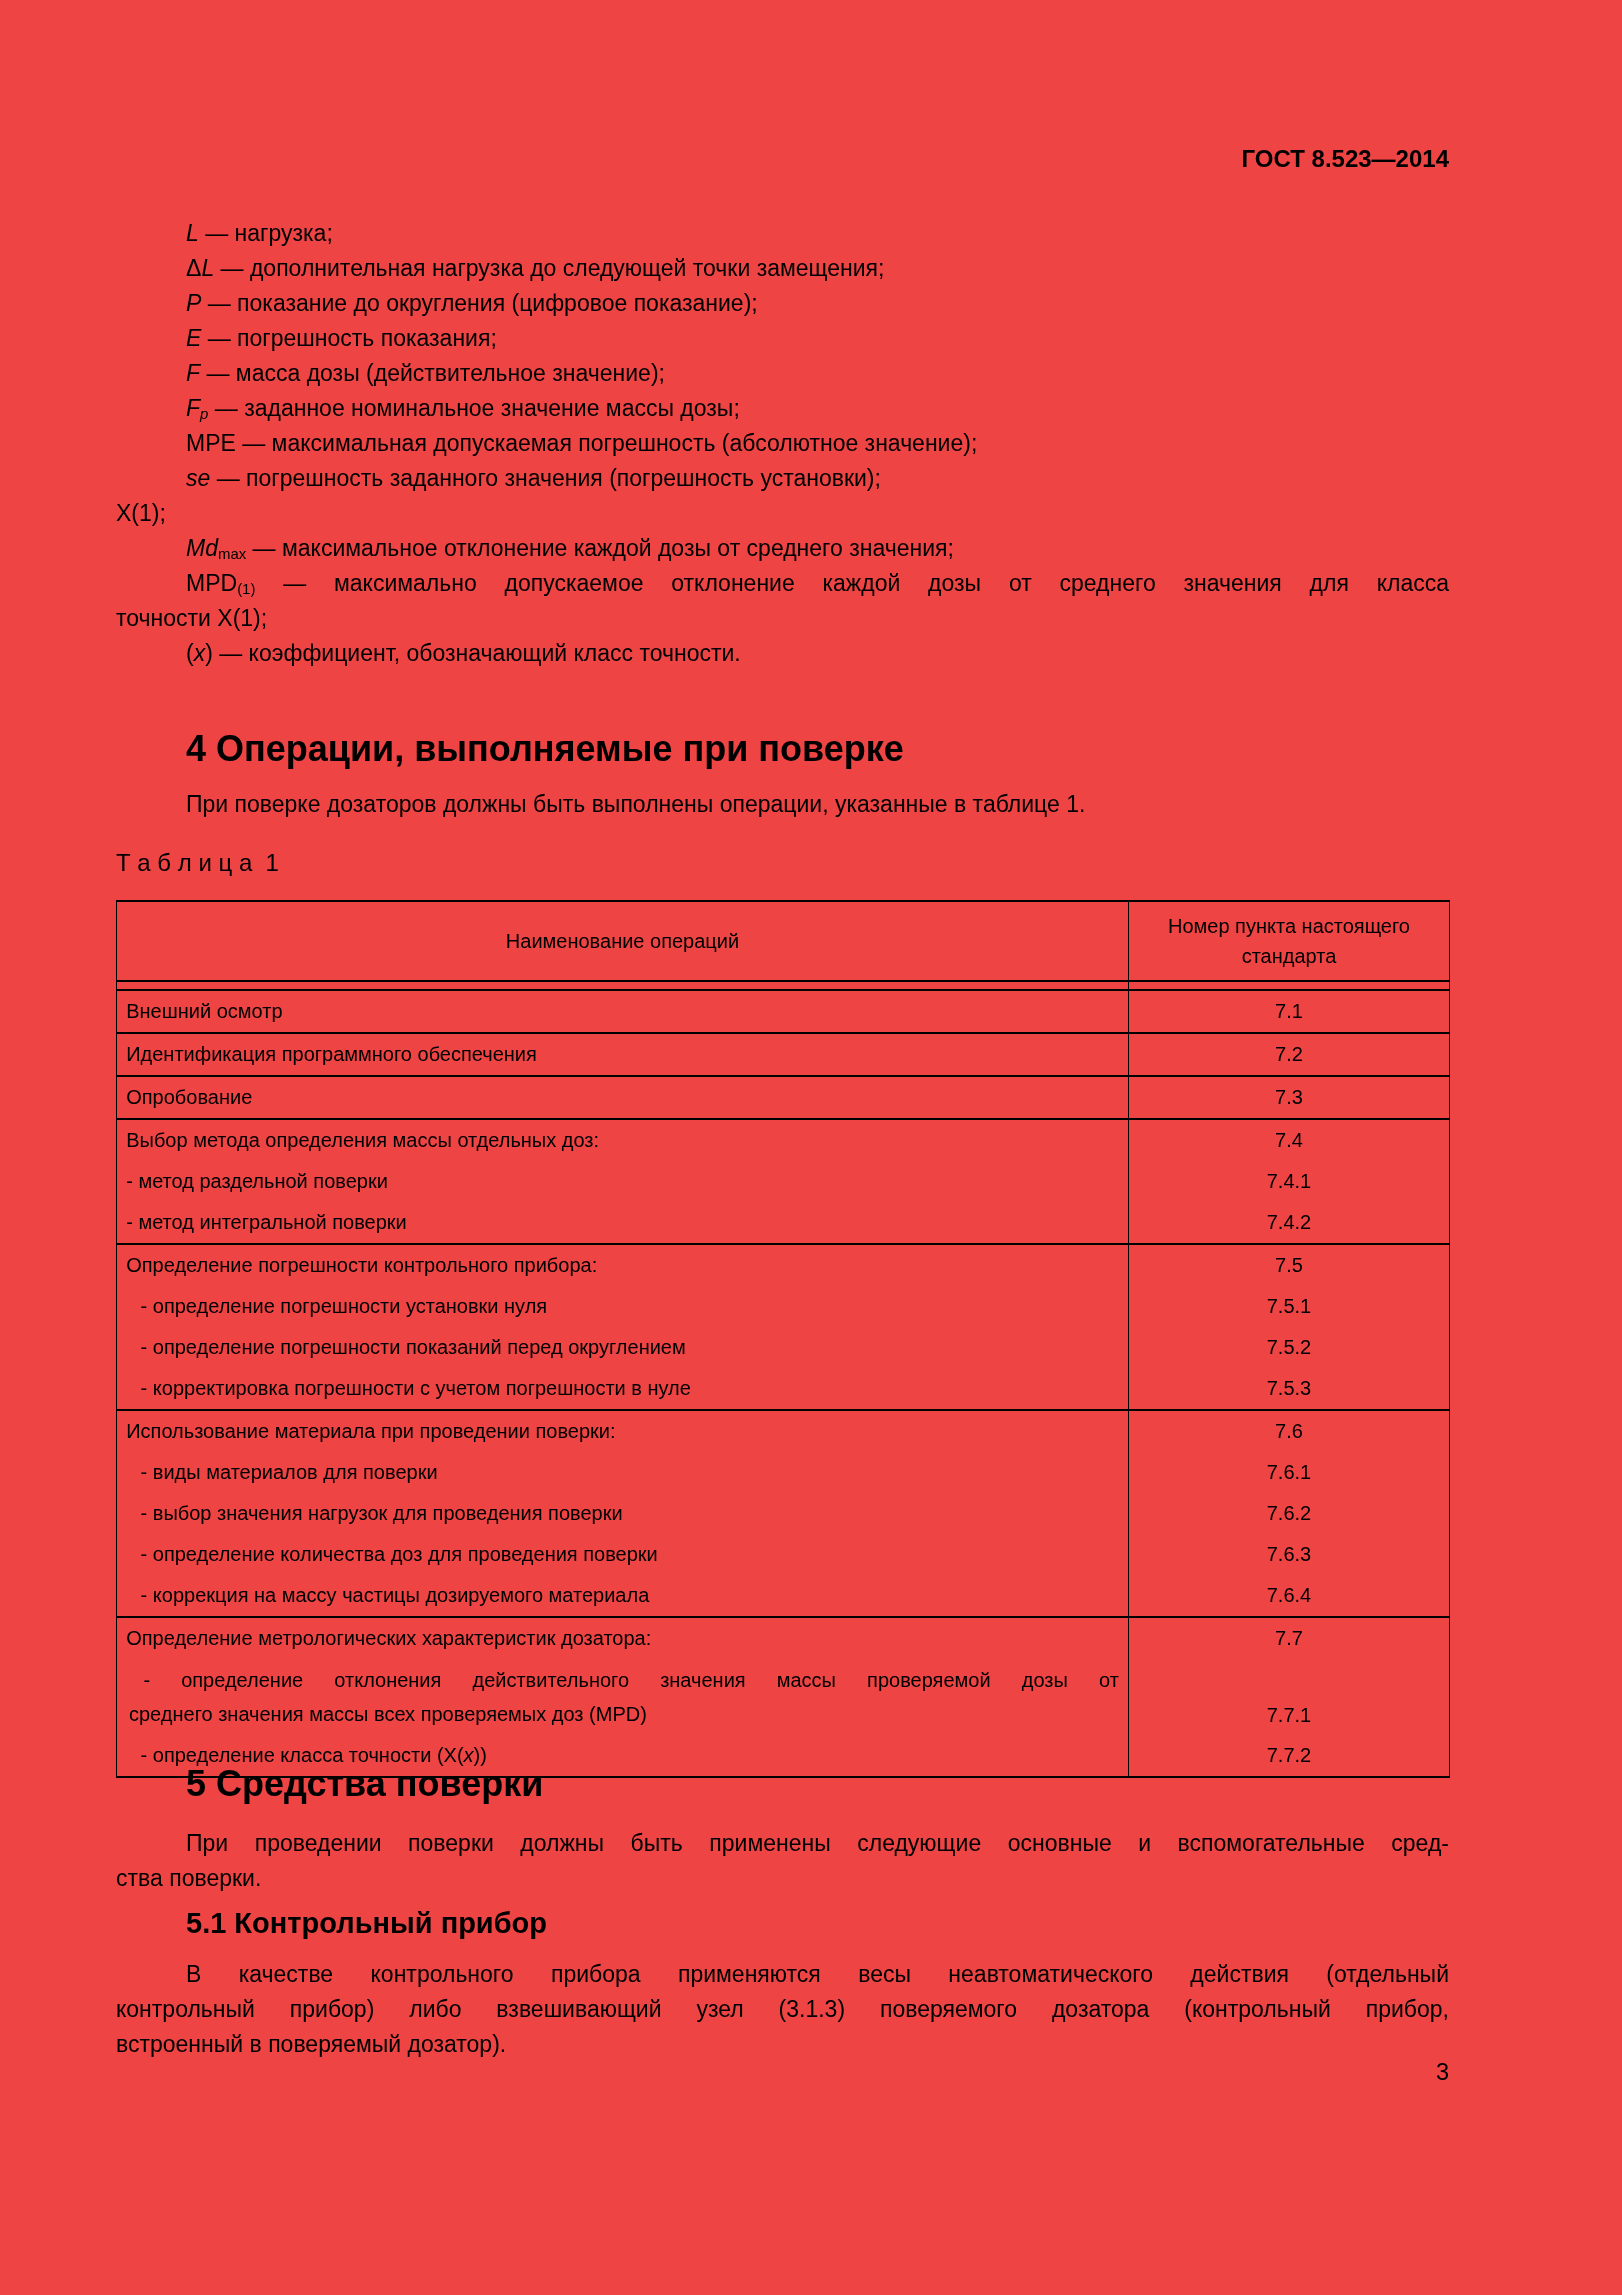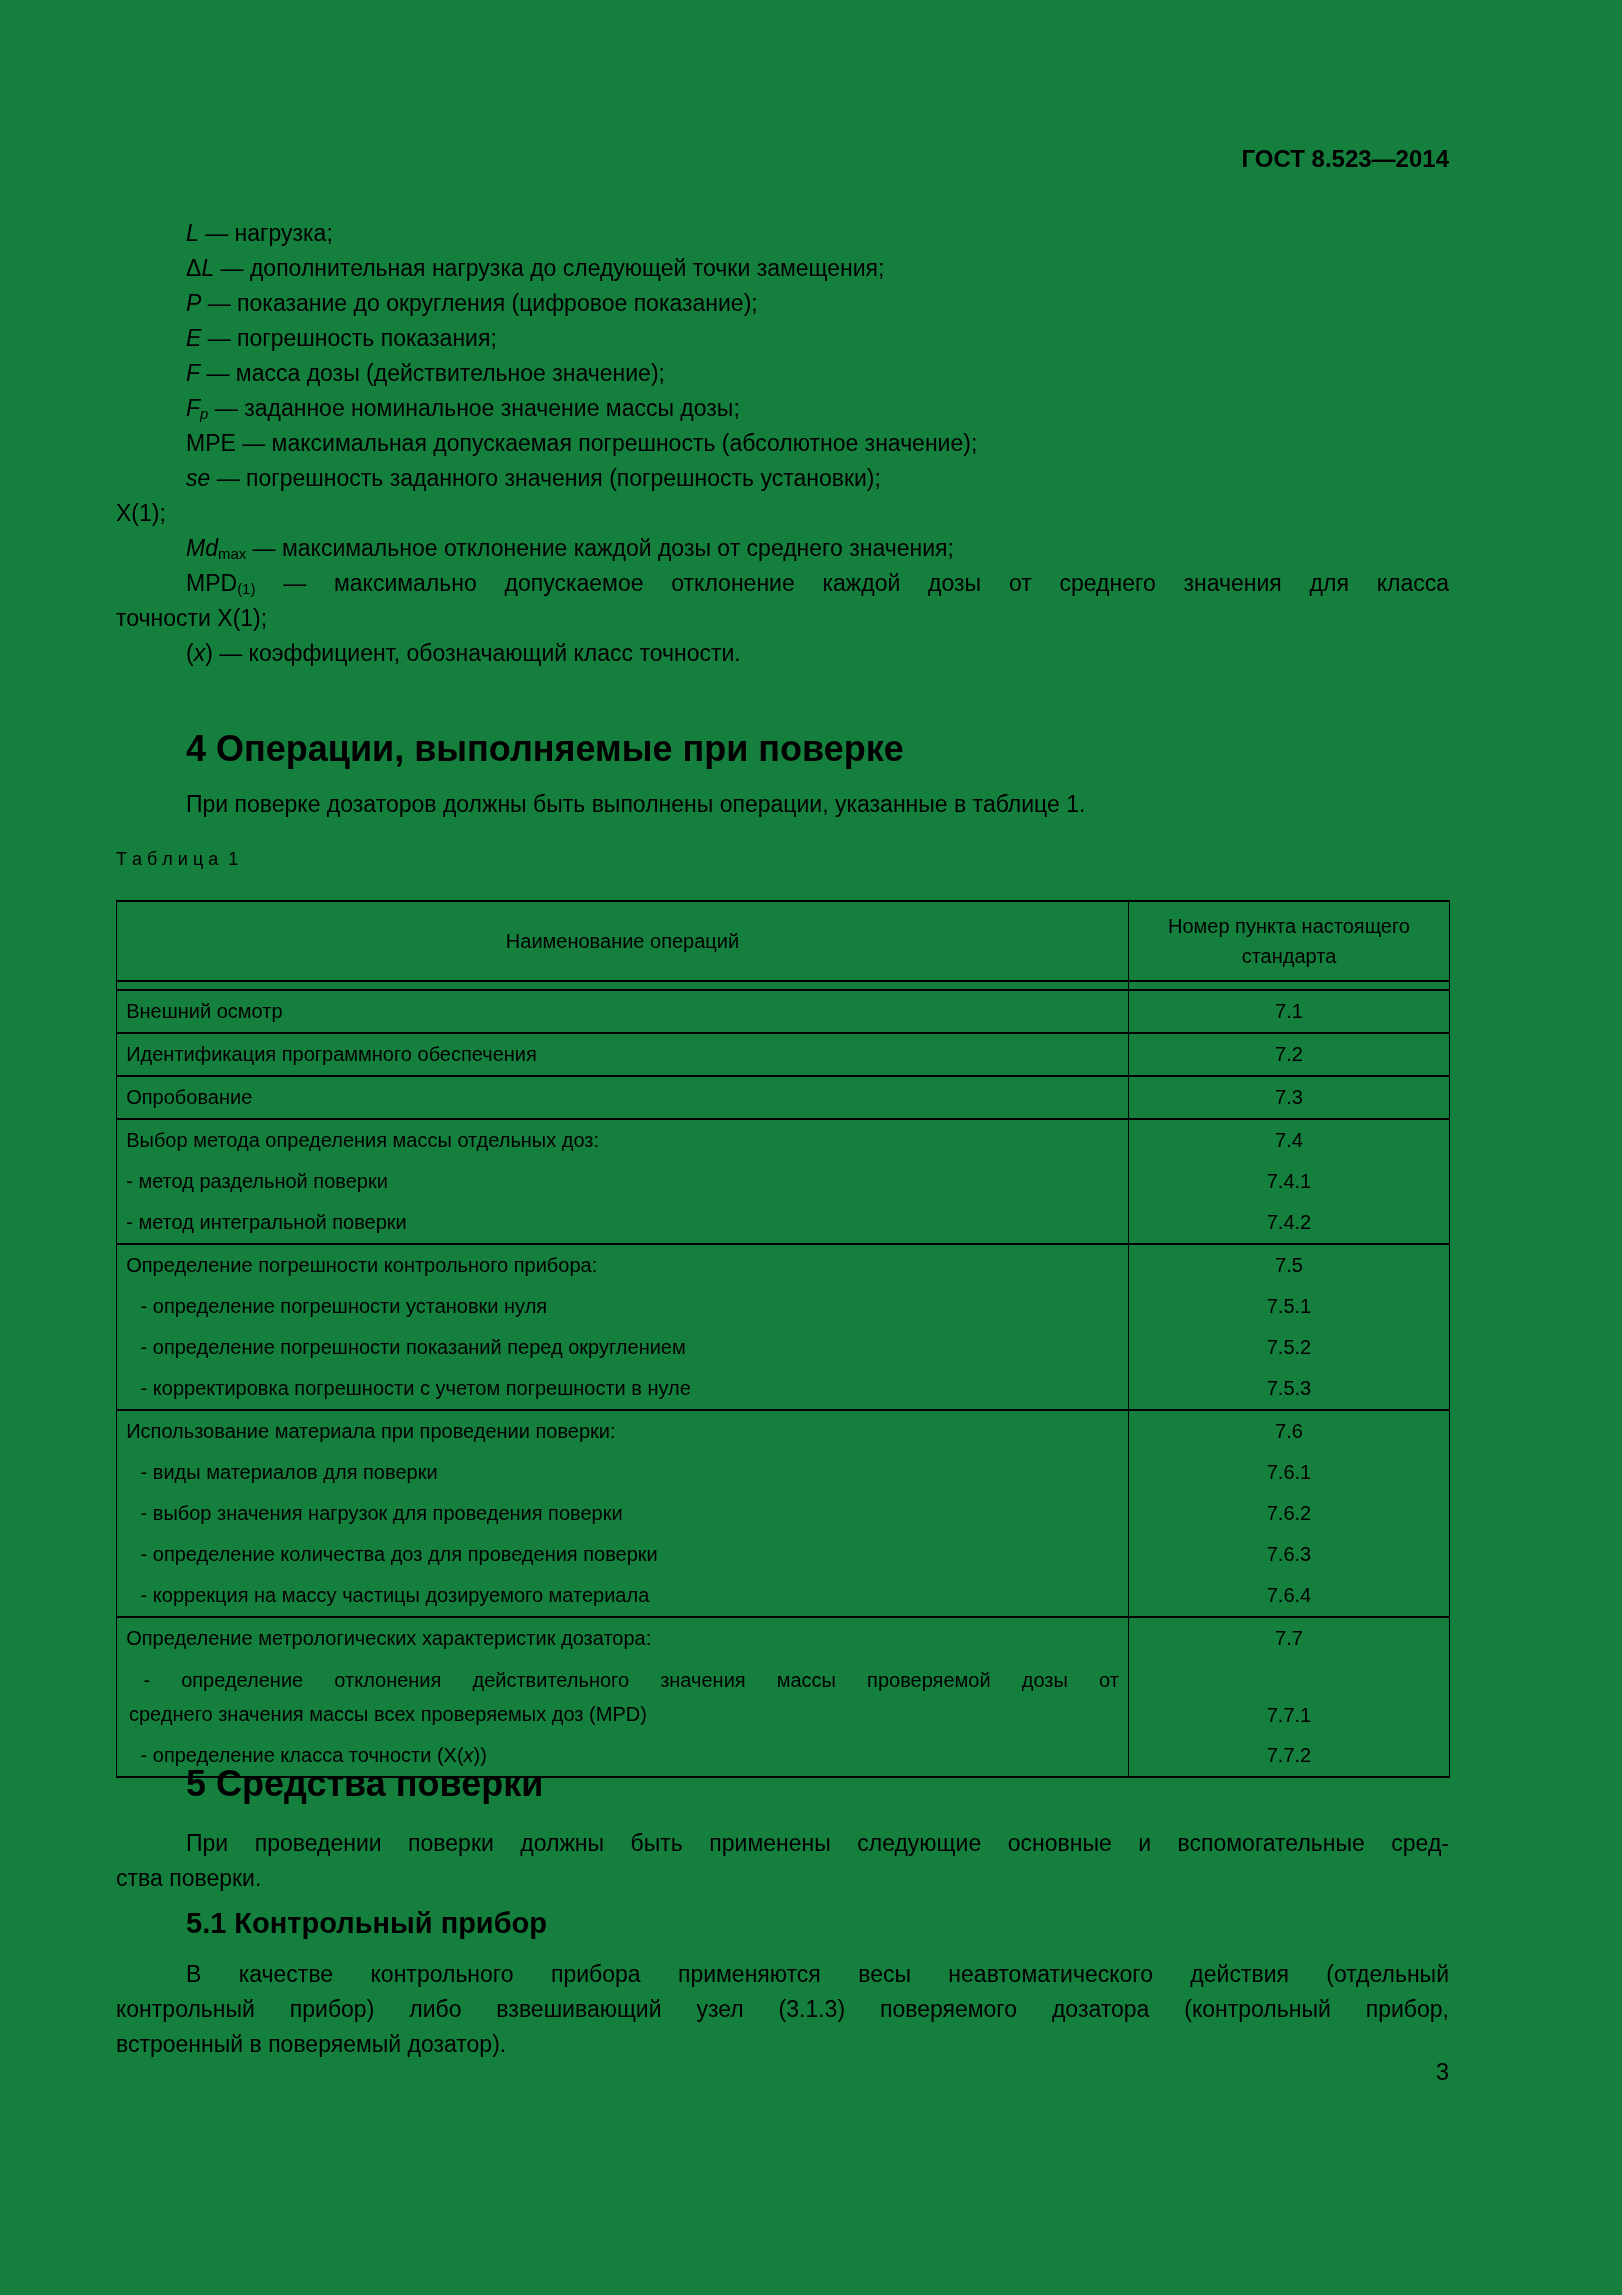--- a/index.html
+++ b/index.html
@@ -1,17 +1,17 @@
 <!DOCTYPE html>
 <html style="font-size:10.5px"><head>
 <meta charset="utf-8">
 <style>
   html,body { margin:0; padding:0; background:#ffffff; }
   .page {
-    position:relative; width:1623px; height:2295px; background:#15803d;
+    position:relative; width:1623px; height:2295px; background:#ef4444;
     color:#000; font-family:"Liberation Sans","DejaVu Sans",sans-serif;
     font-size:23px; overflow:hidden;
   }
   .content { position:absolute; left:116px; top:0; width:1333px; height:100%; }
   .abs { position:absolute; left:0; width:100%; }
 
   .doc-header { top:145px; text-align:right; font-weight:bold; font-size:24px; }
 
   .defs { top:216px; line-height:35px; }
   .def-line { text-indent:70px; text-align:justify; }
@@ -26,21 +26,21 @@
   .hsub { top:1907px; font-weight:bold; font-size:29px; text-indent:70px; }
 
   .p-body { line-height:35px; }
   .p4 { top:787px; }
   .p5 { top:1826px; }
   .p51 { top:1957px; }
   .p-line { text-align:justify; }
   .p-line.indent { text-indent:70px; }
   .p-line.stretch { text-align-last:justify; }
 
-  .caption { top:849px; font-size:18px; white-space:pre; }
+  .caption { top:849px; font-size:24px; white-space:pre; }
 
   .tablewrap { top:900px; }
   table.t1 {
     border-collapse:collapse; width:1333px; table-layout:fixed;
     font-size:20px; border:1.3px solid #000;
     border-top:2.6px solid #000; border-bottom:2.6px solid #000;
   }
   .t1 col.c1 { width:1012px; } .t1 col.c2 { width:321px; }
   .t1 th {
     font-weight:normal; text-align:center; vertical-align:middle;

